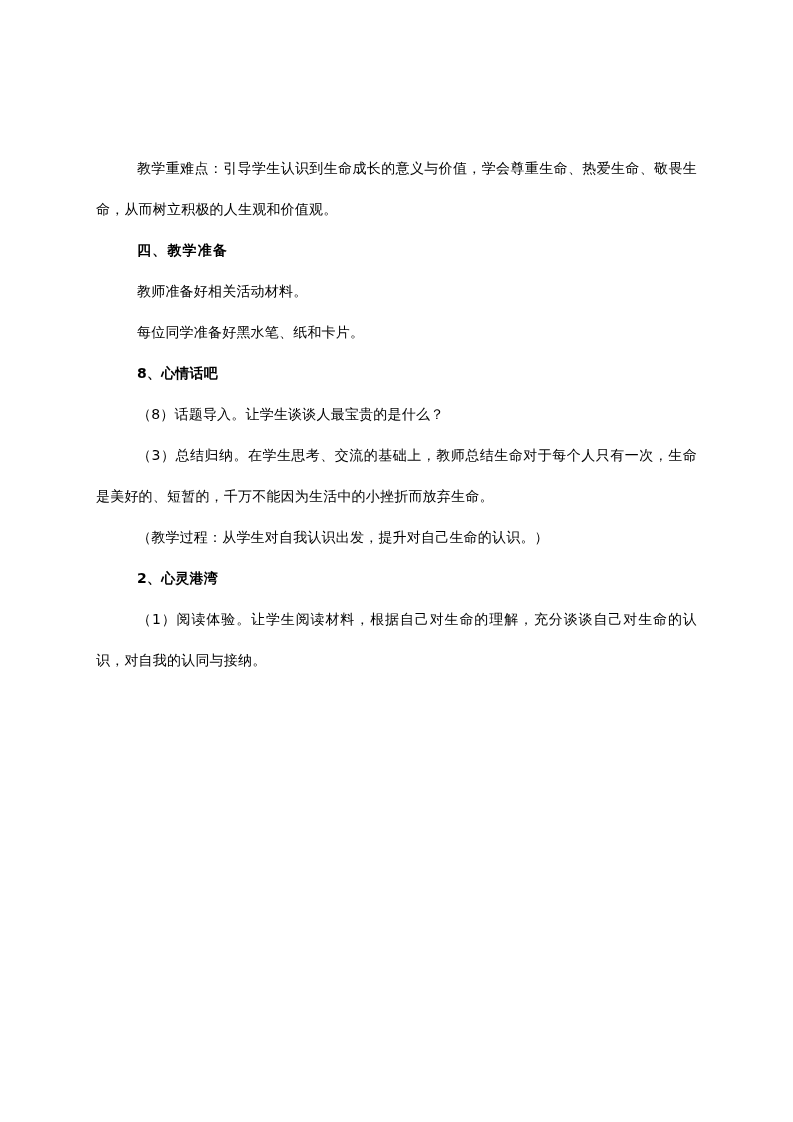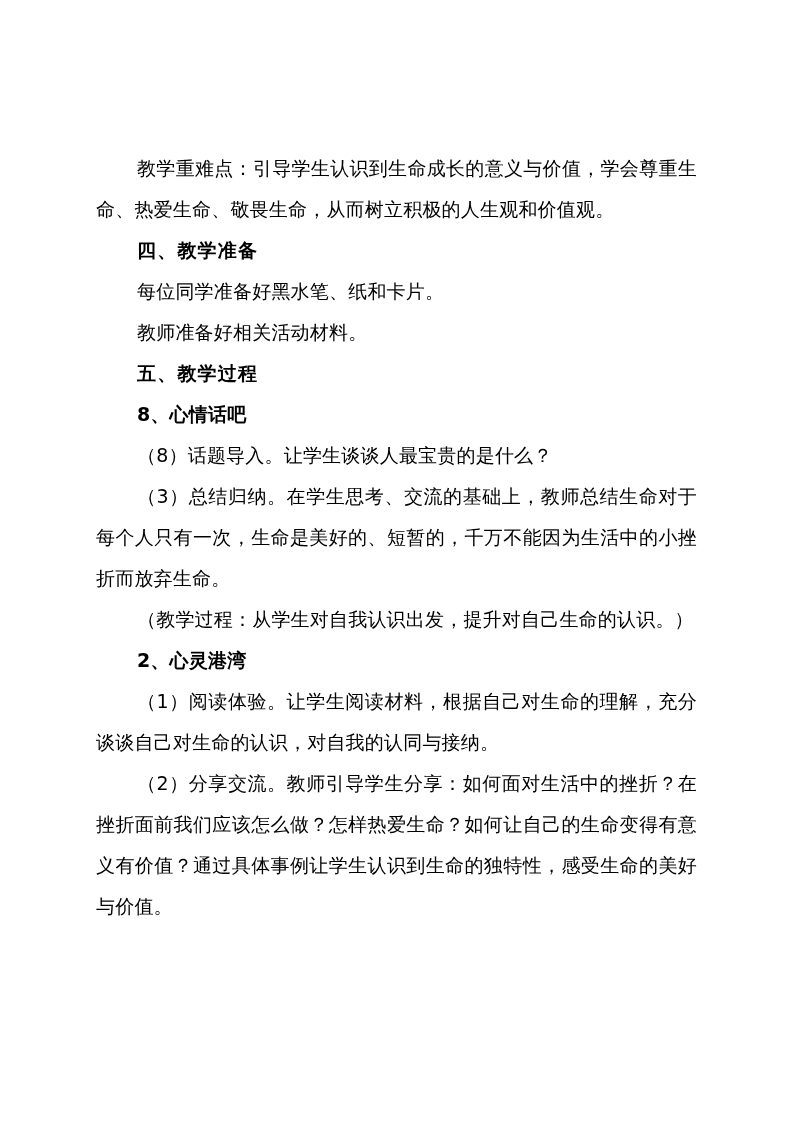--- a/index.html
+++ b/index.html
@@ -22,21 +22,21 @@
     width: 793px;
     height: 1122px;
     box-sizing: border-box;
     padding: 148px 96px 60px 96px;
   }
   .doc-body {
     width: 601px;
   }
   p {
     margin: 0;
-    font-size: 19px;
+    font-size: 14px;
     line-height: 41px;
     text-align: justify;
     text-justify: inter-ideograph;
     letter-spacing: 0.2px;
     font-family: "DejaVu Sans", "Liberation Sans", sans-serif;
     font-weight: 400;
   }
   p.indent {
     text-indent: 41px;
   }
@@ -53,35 +53,33 @@
 </head>
 <body>
 
 <div class="page">
   <div class="doc-body">
 
     <p class="indent">教学重难点：引导学生认识到生命成长的意义与价值，学会尊重生命、热爱生命、敬畏生命，从而树立积极的人生观和价值观。</p>
 
     <p class="heading">四、教学准备</p>
 
+    <p class="indent">教师准备好相关活动材料。</p>
+
     <p class="indent">每位同学准备好黑水笔、纸和卡片。</p>
 
-    <p class="indent">教师准备好相关活动材料。</p>
-
-    <p class="heading">五、教学过程</p>
 
     <p class="sub-head">8、心情话吧</p>
 
     <p class="indent">（8）话题导入。让学生谈谈人最宝贵的是什么？</p>
 
 
     <p class="indent">（3）总结归纳。在学生思考、交流的基础上，教师总结生命对于每个人只有一次，生命是美好的、短暂的，千万不能因为生活中的小挫折而放弃生命。</p>
 
     <p class="indent">（教学过程：从学生对自我认识出发，提升对自己生命的认识。）</p>
 
     <p class="sub-head">2、心灵港湾</p>
 
     <p class="indent">（1）阅读体验。让学生阅读材料，根据自己对生命的理解，充分谈谈自己对生命的认识，对自我的认同与接纳。</p>
 
-    <p class="indent">（2）分享交流。教师引导学生分享：如何面对生活中的挫折？在挫折面前我们应该怎么做？怎样热爱生命？如何让自己的生命变得有意义有价值？通过具体事例让学生认识到生命的独特性，感受生命的美好与价值。</p>
 
   </div>
 </div>
 
 </body></html>

